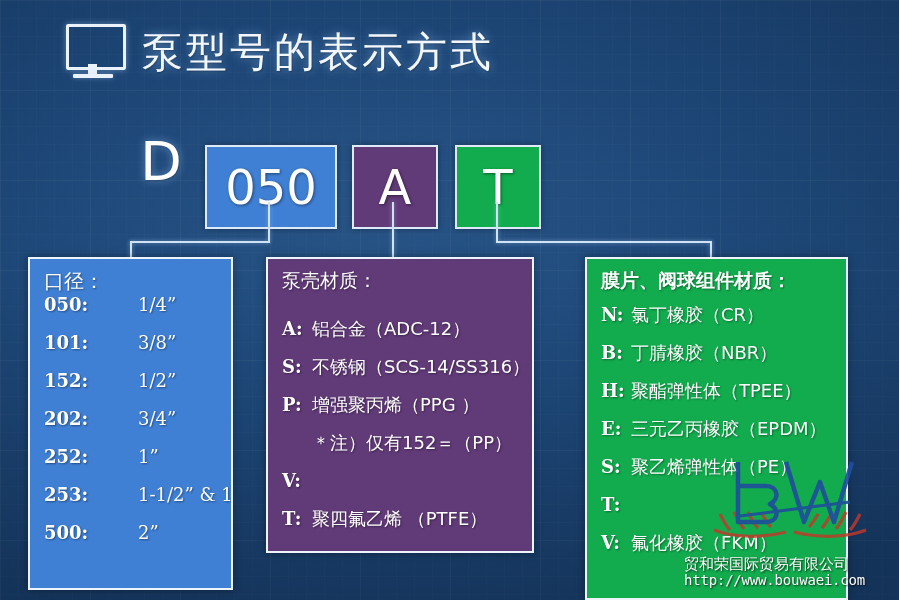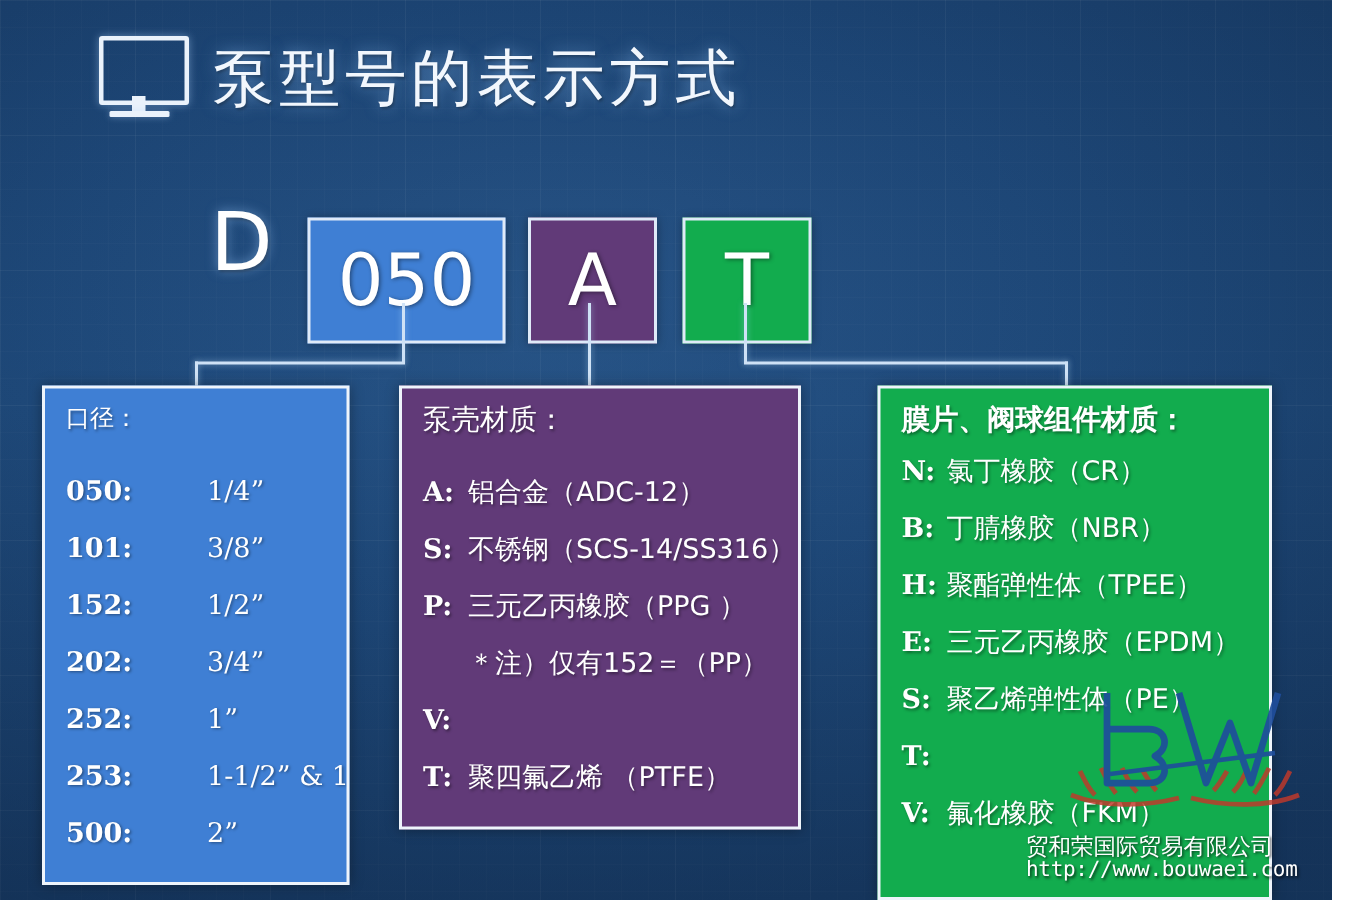--- a/index.html
+++ b/index.html
@@ -25,20 +25,21 @@
       linear-gradient(90deg, rgba(255,255,255,0.016) 1px, transparent 1px),
       linear-gradient(180deg, #1b4270 0%, #1e4878 45%, #1a3f6b 100%);
     background-size:
       90px 90px,
       90px 90px,
       18px 18px,
       18px 18px,
       100% 100%;
     background-position: 0 0, 0 0, 0 0, 0 0, 0 0;
     overflow: hidden;
+    padding-left: 11px;
   }
 
   
   #vignette {
     position: absolute;
     inset: 0;
     pointer-events: none;
     background: radial-gradient(ellipse 85% 75% at 42% 34%,
                 rgba(90,150,215,0.16) 0%,
                 rgba(40,95,160,0.05) 45%,
@@ -177,21 +178,21 @@
   .panel .row.note .k { visibility: hidden; }
 
   #panel-bore {
     left: 28px; top: 257px;
     width: 205px; height: 333px;
     background: #3f7fd4;
   }
   #panel-bore .row { margin-bottom: 20px; font-family: "DejaVu Serif", "Liberation Serif", serif; gap: 24px; }
   #panel-bore .row .k { width: 52px; }
   #panel-bore .row .v { margin-left: 18px; }
-  #panel-bore .head { font-size: 16px; margin-bottom: 32px; }
+  #panel-bore .head { font-size: 20px; margin-bottom: 5px; }
 
   #panel-casing {
     left: 266px; top: 257px;
     width: 268px; height: 296px;
     background: #613a78;
   }
   #panel-casing .row { margin-bottom: 20px; }
   #panel-casing .row .k { width: 18px; }
 
   #panel-dia {
@@ -301,21 +302,21 @@
     <div class="row">
       <span class="k">A:</span>
       <span class="v">铝合金（ADC-12）</span>
     </div>
     <div class="row">
       <span class="k">S:</span>
       <span class="v">不锈钢（SCS-14/SS316）</span>
     </div>
     <div class="row">
       <span class="k">P:</span>
-      <span class="v">三元乙丙橡胶（PPG ）</span>
+      <span class="v">增强聚丙烯（PPG ）</span>
     </div>
     <div class="row note">
       <span class="k"></span>
       <span class="v">＊注）仅有152＝（PP）</span>
     </div>
     <div class="row">
       <span class="k">V:</span>
     </div>
     <div class="row">
       <span class="k">T:</span>

